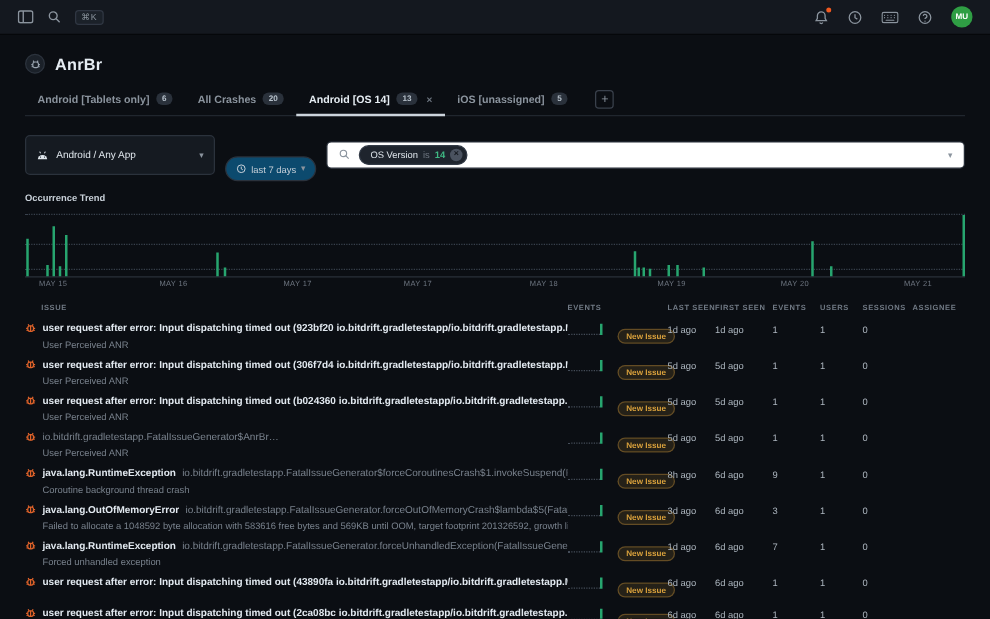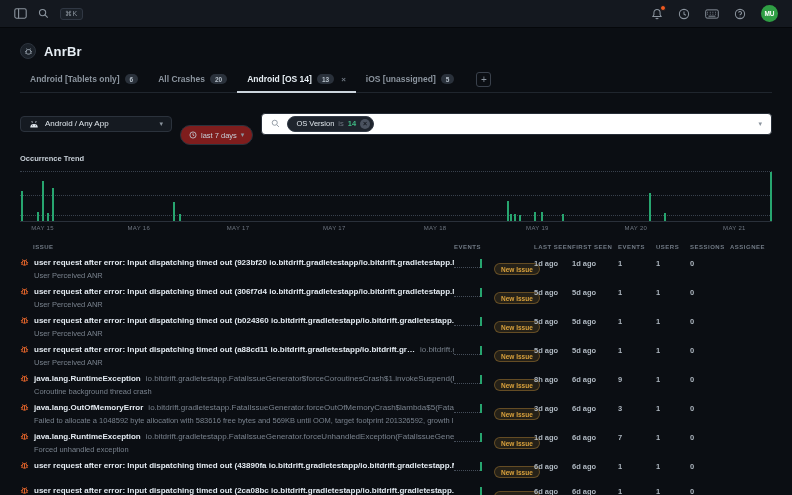--- a/index.html
+++ b/index.html
@@ -25,23 +25,23 @@
   .tabs-row { display:flex; align-items:flex-end; margin-top:9px; border-bottom:1px solid #20262e; }
   .tabs-list { display:flex; align-items:flex-end; }
   .tab { display:flex; align-items:center; gap:5px; padding:6px 10px 7px; font-size:8.5px; font-weight:600; color:#8b949e; border-bottom:2px solid transparent; margin-bottom:-1px; }
   .tab.sel { color:#e6edf3; border-bottom-color:#ccd4dc; }
   .count-badge { background:#2a313b; color:#b6c0ca; font-size:6.5px; font-weight:bold; padding:1.5px 5px; border-radius:7px; }
   .tab-close { color:#6e7681; font-size:8px; margin-left:2px; }
   .add-tab { width:15px; height:15px; border:1px solid #3a414c; border-radius:3px; color:#8b949e; font-size:10px; line-height:13px; text-align:center; margin:0 0 5px 12px; }
 
   
   .filter-row { display:flex; align-items:center; gap:8px; margin-top:9px; }
-  .select { height:16px; width:152px; background:#151a21; border:1px solid #2b323c; border-radius:4px; display:flex; align-items:center; gap:6px; padding:0 8px; font-size:8px; color:#dfe6ec; }
+  .select { height:32px; width:152px; background:#151a21; border:1px solid #2b323c; border-radius:4px; display:flex; align-items:center; gap:6px; padding:0 8px; font-size:8px; color:#dfe6ec; }
   .select .chev { margin-left:auto; }
-  .pill { height:20px; background:#7f1d1d; border:1px solid #2b323c; border-radius:10px; display:flex; align-items:center; gap:4px; padding:0 8px; font-size:7.5px; color:#c7d0d9;margin-top:23px; }
+  .pill { height:20px; background:#0c4a6e; border:1px solid #2b323c; border-radius:10px; display:flex; align-items:center; gap:4px; padding:0 8px; font-size:7.5px; color:#c7d0d9;margin-top:23px; }
   .searchbox { flex:1; height:22px; background:#ffffff; border:1px solid #262d37; border-radius:4px; display:flex; align-items:center; gap:7px; padding:0 9px; }
   .chip { height:16px; background:#1e242d; border:1px solid #323a46; border-radius:9px; display:flex; align-items:center; gap:4px; padding:0 3px 0 8px; font-size:7.5px; white-space:nowrap; }
   .chip .f { color:#dfe6ec; } .chip .op { color:#6e7681;text-align:right; } .chip .v { color:#3fb984; font-weight:600; }
   .chip-x { width:10px; height:10px; border-radius:50%; background:#4a525f; color:#12161c; font-size:7px; line-height:10px; text-align:center; font-weight:bold; }
   .searchbox .chev { margin-left:auto; }
   .chev { color:#8b949e; font-size:7px; }
 
   
   .chart-sec { margin-top:9px; }
   .chart-title { font-size:7.5px; font-weight:bold; color:#c9d1d9; }
@@ -60,21 +60,21 @@
   .c-issue { overflow:hidden; }
   .line1 { display:flex; align-items:center; gap:5px; white-space:nowrap; overflow:hidden; height:10px; }
   .bugicon { flex:0 0 auto; width:9px; height:9px; display:inline-flex; }
   .t1 { font-size:8px; font-weight:bold; color:#e2e9f0; }
   .t2 { font-size:8px; color:#79828d; }
   .sub { font-size:7.5px; color:#79828d; padding-left:14px; margin-top:3px; white-space:nowrap; overflow:hidden; height:9px; }
   .c-spark { display:flex; align-items:flex-end; height:10px; padding-top:1px; }
   .spark-dots { width:26px; border-bottom:1px dotted #454d59; height:9px; }
   .spark-tick { width:2px; height:9px; background:#27a56f; }
   .newissue { display:inline-block; font-size:6.5px; font-weight:bold; color:#d9a13c; background:rgba(217,161,60,0.13); border:1px solid rgba(217,161,60,0.35); border-radius:8px; padding:1.5px 6px; white-space:nowrap; }
-  .c-num { font-size:7.5px; color:#aeb7c0; padding-top:1px;font-weight:bold; }
+  .c-num { font-size:7.5px; color:#aeb7c0; padding-top:1px; }
 </style>
 </head>
 <body>
 
 <div class="topbar">
   <span class="ibtn">
     <svg width="13" height="11" viewBox="0 0 13 11" fill="none" stroke="#8b949e" stroke-width="1.1">
         <rect x="0.8" y="0.8" width="11.4" height="9.4" rx="1.6"></rect>
         <line x1="4.6" y1="0.8" x2="4.6" y2="10.2"></line>
       </svg>
@@ -314,21 +314,20 @@
       </div>
       <div class="trow grid9">
         <div class="c-issue">
           <div class="line1">
             <span class="bugicon">
               <svg width="9" height="9" viewBox="0 0 12 12" fill="none" stroke="#e0632a" stroke-width="1.3">
                 <rect x="3" y="3.5" width="6" height="6" rx="2.2"></rect>
                 <path d="M4.2 3.5 L3.4 1.8 M7.8 3.5 L8.6 1.8 M3 6.2 H1.2 M9 6.2 H10.8 M3 8.4 H1.6 M9 8.4 H10.4 M6 3.5 V9.5"></path>
               </svg>
             </span>
-            <span class="t1">user request after error: Input dispatching timed out (a88cd11 io.bitdrift.gradletestapp/io.bitdrift.gr…</span>
             <span class="t2">io.bitdrift.gradletestapp.FatalIssueGenerator$AnrBr…</span>
           </div>
           <div class="sub">User Perceived ANR</div>
         </div>
         <div class="c-spark">
           <span class="spark-dots"></span>
           <span class="spark-tick"></span>
         </div>
         <div><span class="newissue">New Issue</span></div>
         <div class="c-num">5d ago</div>

